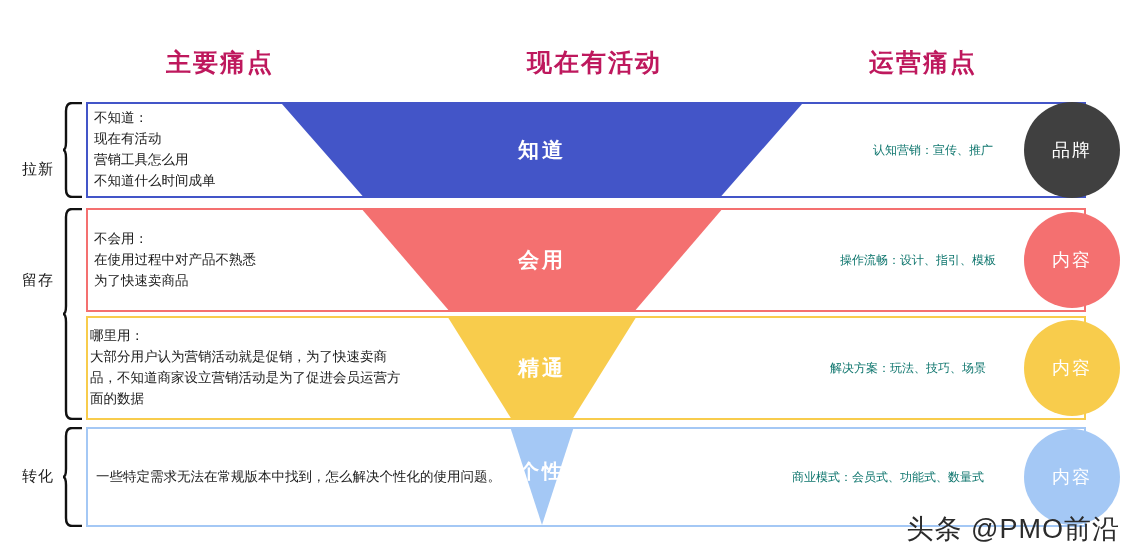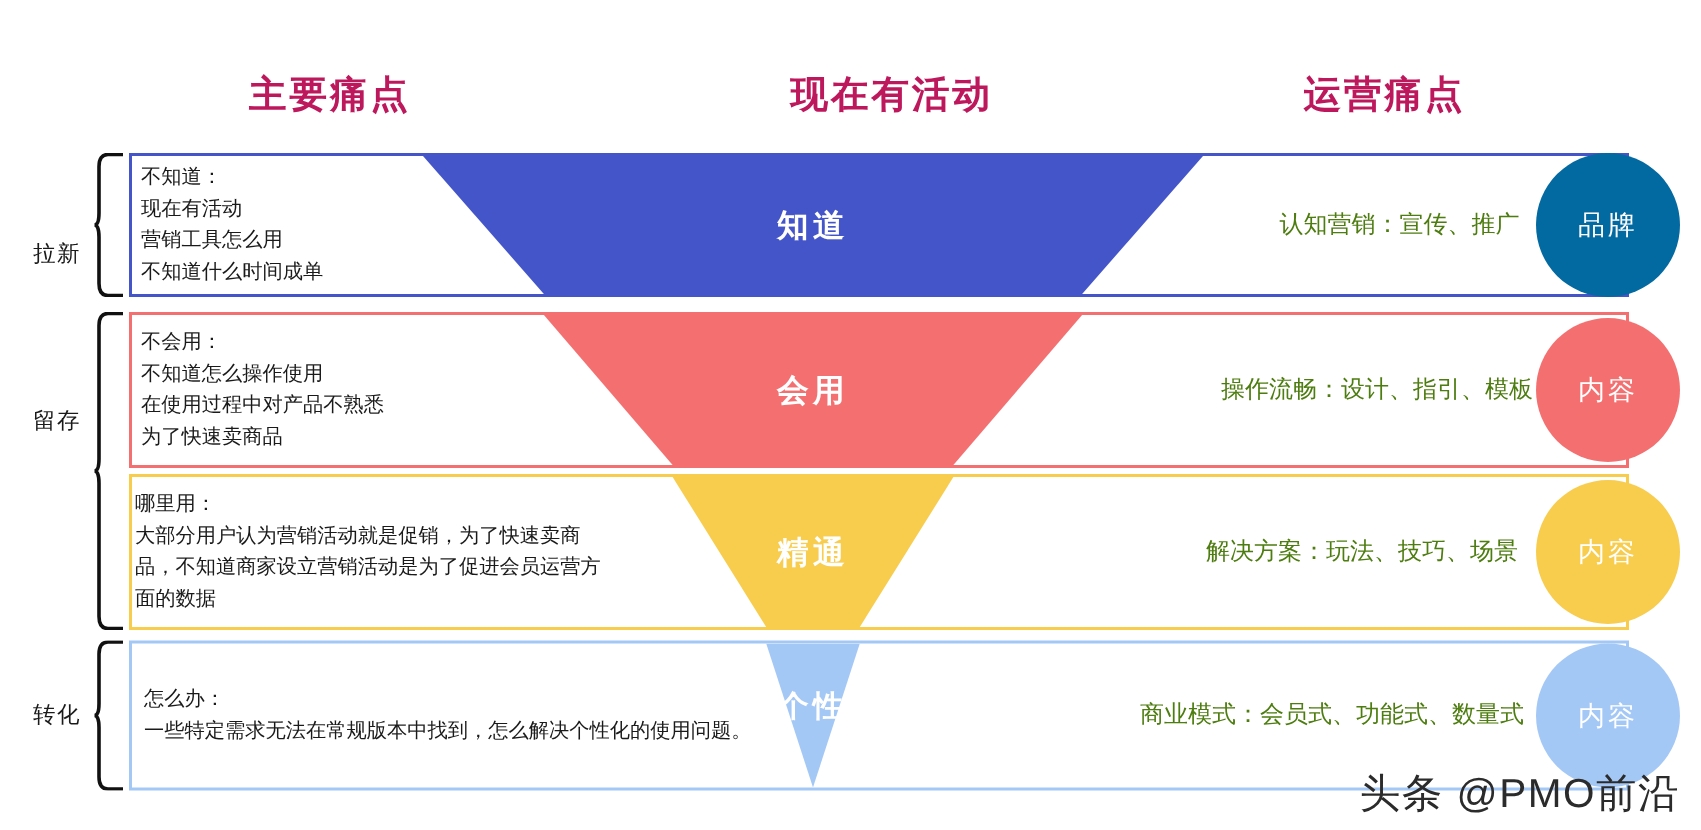--- a/index.html
+++ b/index.html
@@ -116,22 +116,22 @@
   #row-2 .pain-block { width: 322px; left: 2px; }
   #row-2 .pain-block .line { white-space: normal; }
   #row-3 .pain-block { width: 300px; left: 8px; }
 
   
   .ops-text {
     position: absolute;
     top: 50%;
     transform: translateY(-50%);
     text-align: center;
-    font-size: 16px;
-    color: #4d7c0f;
+    font-size: 12px;
+    color: #0f766e;
     white-space: nowrap;
   }
   #row-0 .ops-text { left: 730px; width: 230px; }
   #row-1 .ops-text { left: 700px; width: 260px; }
   #row-2 .ops-text { left: 690px; width: 260px; }
   #row-3 .ops-text { left: 650px; width: 300px; }
 
   
   .tag-circle {
     position: absolute;
@@ -141,21 +141,21 @@
     width: 96px;
     height: 96px;
     border-radius: 50%;
     display: flex;
     align-items: center;
     justify-content: center;
     color: #ffffff;
     font-size: 18px;
     letter-spacing: 2px;
   }
-  #row-0 .tag-circle { background: #0369a1; }
+  #row-0 .tag-circle { background: #404040; }
   #row-1 .tag-circle { background: #f47070; }
   #row-2 .tag-circle { background: #f8cc4c; }
   #row-3 .tag-circle { background: #a4c8f5; }
 
   
   #watermark {
     position: absolute;
     right: 14px;
     bottom: 6px;
     font-size: 27px;
@@ -206,21 +206,20 @@
   <div class="tag-circle">品牌</div>
 </div>
 
 <div class="row" id="row-1">
   <div class="funnel-band" id="band-1">
     <div class="funnel-shape"></div>
     <div class="funnel-label">会用</div>
   </div>
   <div class="pain-block">
     <div class="line">不会用：</div>
-    <div class="line">不知道怎么操作使用</div>
     <div class="line">在使用过程中对产品不熟悉</div>
     <div class="line">为了快速卖商品</div>
   </div>
   <div class="ops-text">操作流畅：设计、指引、模板</div>
   <div class="tag-circle">内容</div>
 </div>
 
 <div class="row" id="row-2">
   <div class="funnel-band" id="band-2">
     <div class="funnel-shape"></div>
@@ -233,20 +232,19 @@
   <div class="ops-text">解决方案：玩法、技巧、场景</div>
   <div class="tag-circle">内容</div>
 </div>
 
 <div class="row" id="row-3">
   <div class="funnel-band" id="band-3">
     <div class="funnel-shape"></div>
     <div class="funnel-label">个性</div>
   </div>
   <div class="pain-block">
-    <div class="line">怎么办：</div>
     <div class="line">一些特定需求无法在常规版本中找到，怎么解决个性化的使用问题。</div>
   </div>
   <div class="ops-text">商业模式：会员式、功能式、数量式</div>
   <div class="tag-circle">内容</div>
 </div>
 
 <div id="watermark">头条 @PMO前沿</div>
 
 </body></html>

